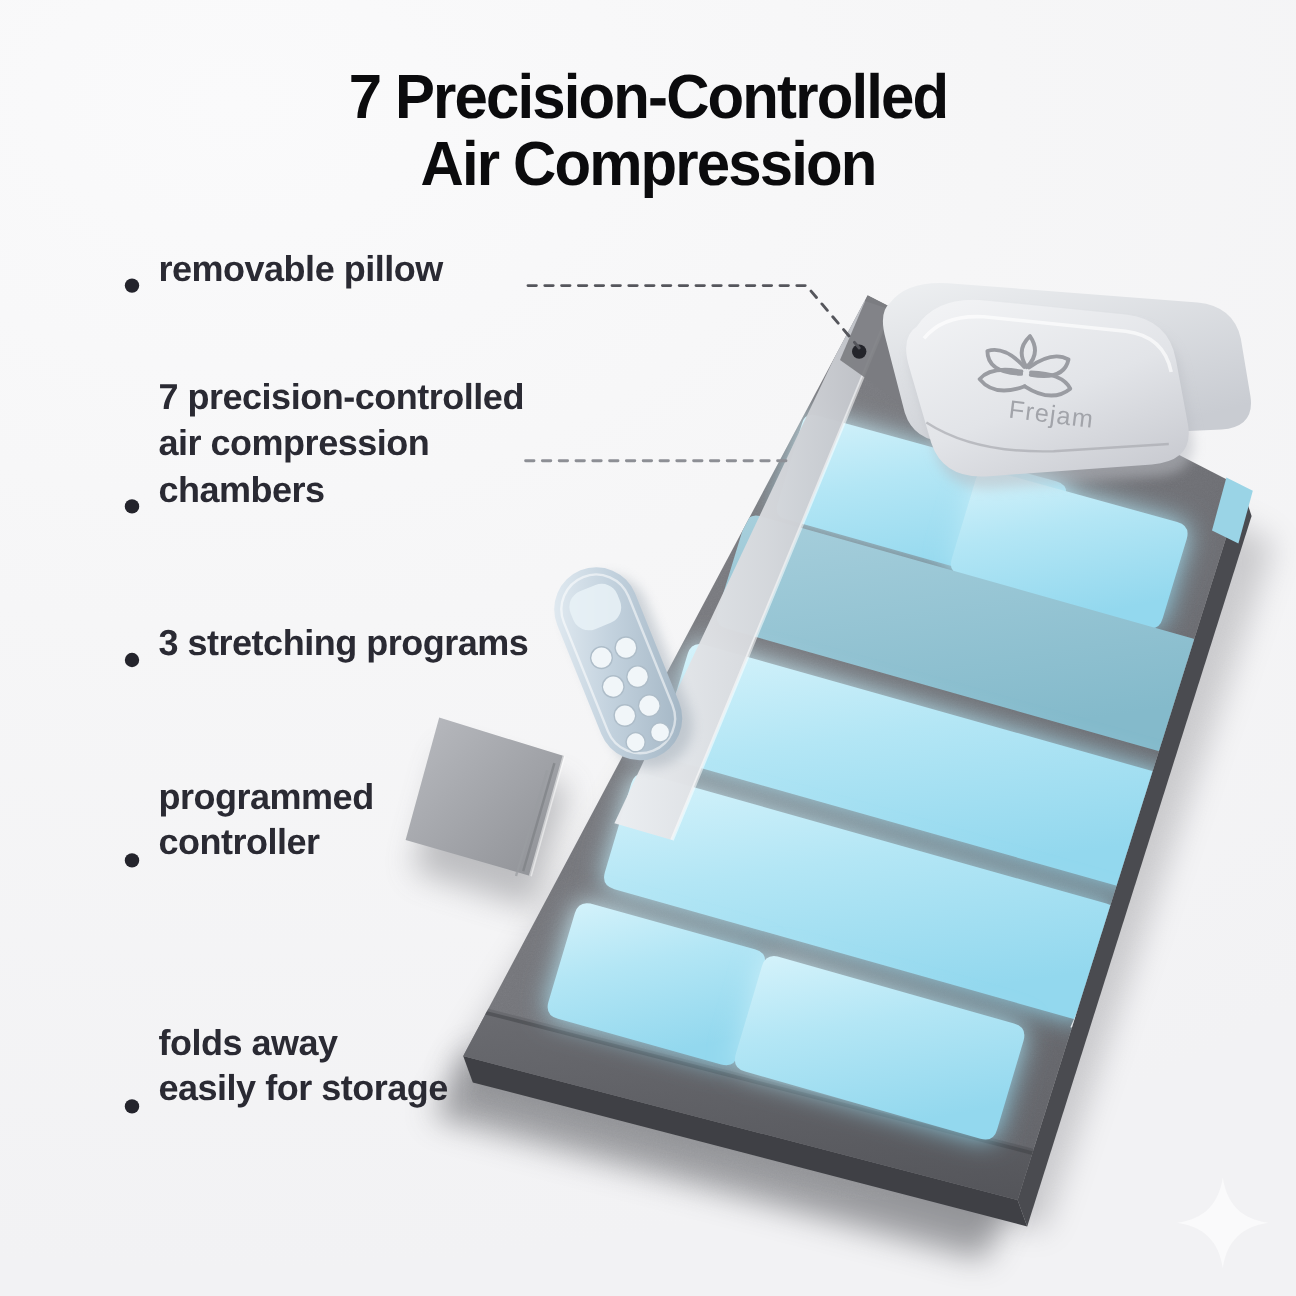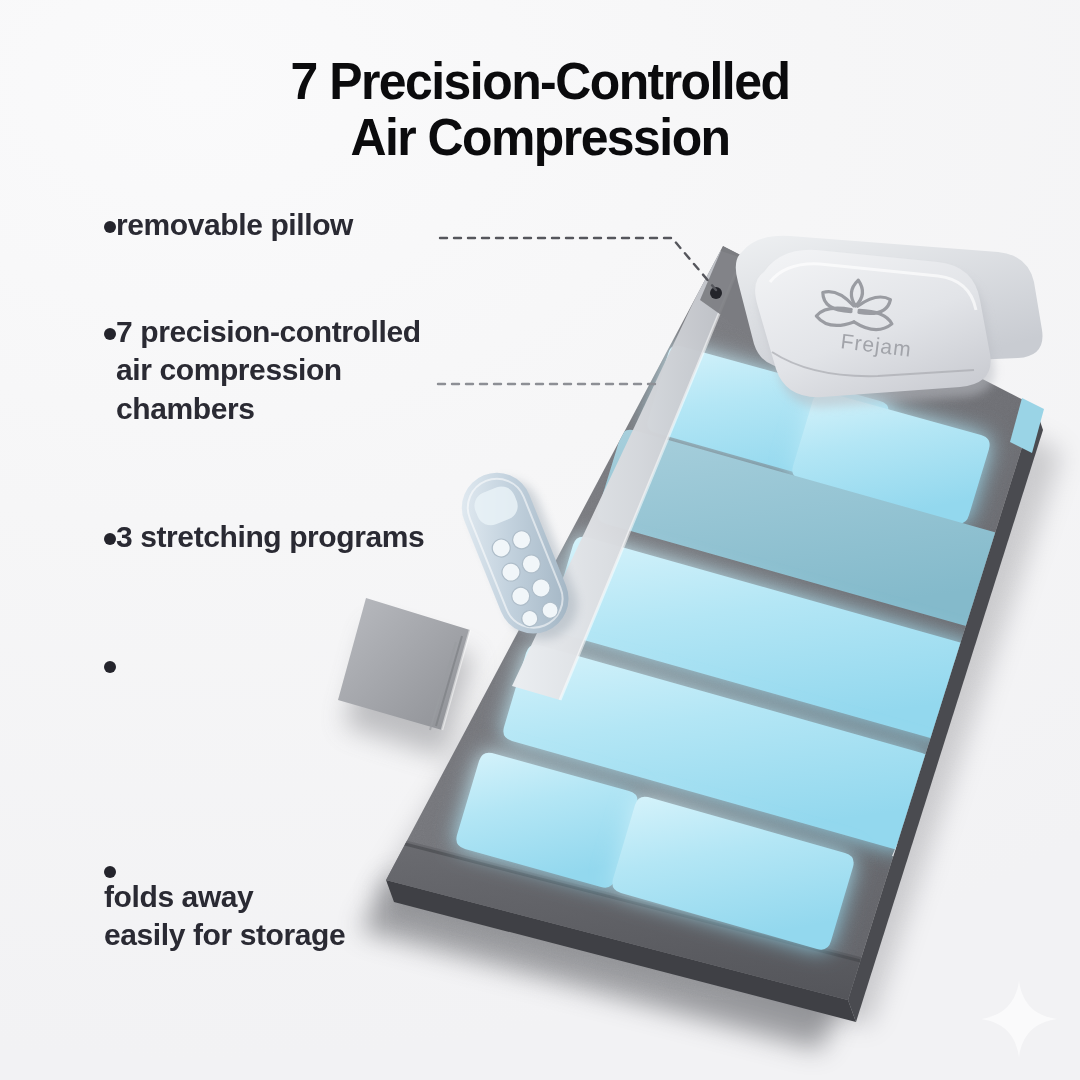--- a/index.html
+++ b/index.html
@@ -22,34 +22,34 @@
     font-size:52px;
     line-height:1.07;
     letter-spacing:-1.6px;
     color:#0b0b0d;
     transform:scaleX(0.96);
     white-space:pre-line;
   }
 
   
   .bullets{position:absolute;left:104px;top:206px;width:470px;}
-  .bullet{position:absolute;display:flex;align-items:flex-start;}
+  .bullet{position:absolute;display:flex;align-items:flex-end;gap:16px;}
   .dot{
     width:12px;height:12px;border-radius:50%;background:#24242c;
     flex:0 0 12px;margin-top:15px;
   }
   .btext{
     font-size:30px;font-weight:bold;line-height:1.28;
     color:#2a2a33;letter-spacing:-0.4px;white-space:pre-line;
   }
   #b0{top:0px;}
   #b1{top:107px;}
   #b2{top:312px;}
   #b3{top:440px;}
-  #b4{top:645px;flex-direction:column;}
+  #b4{top:645px;}
 
   
   .leader{position:absolute;}
 
   
   #scene{position:absolute;left:0;top:0;width:1080px;height:1080px;}
 
   
   .sparkle{
     position:absolute;right:18px;bottom:18px;width:86px;height:86px;
@@ -261,20 +261,22 @@
       <span class="btext">7 precision-controlled
 air compression
 chambers</span>
     </div>
     <div class="bullet" id="b2">
       <span class="dot"></span>
       <span class="btext">3 stretching programs</span>
     </div>
     <div class="bullet" id="b3">
       <span class="dot"></span>
+      <span class="btext">programmed
+controller</span>
     </div>
     <div class="bullet" id="b4">
       <span class="dot"></span>
       <span class="btext">folds away
 easily for storage</span>
     </div>
   </div>
 
   <svg class="sparkle" viewBox="0 0 100 100" aria-hidden="true">
     <path d="M50,6 C54,32 68,46 94,50 C68,54 54,68 50,94 C46,68 32,54 6,50 C32,46 46,32 50,6 Z" fill="#ffffff" opacity="0.95"></path>

